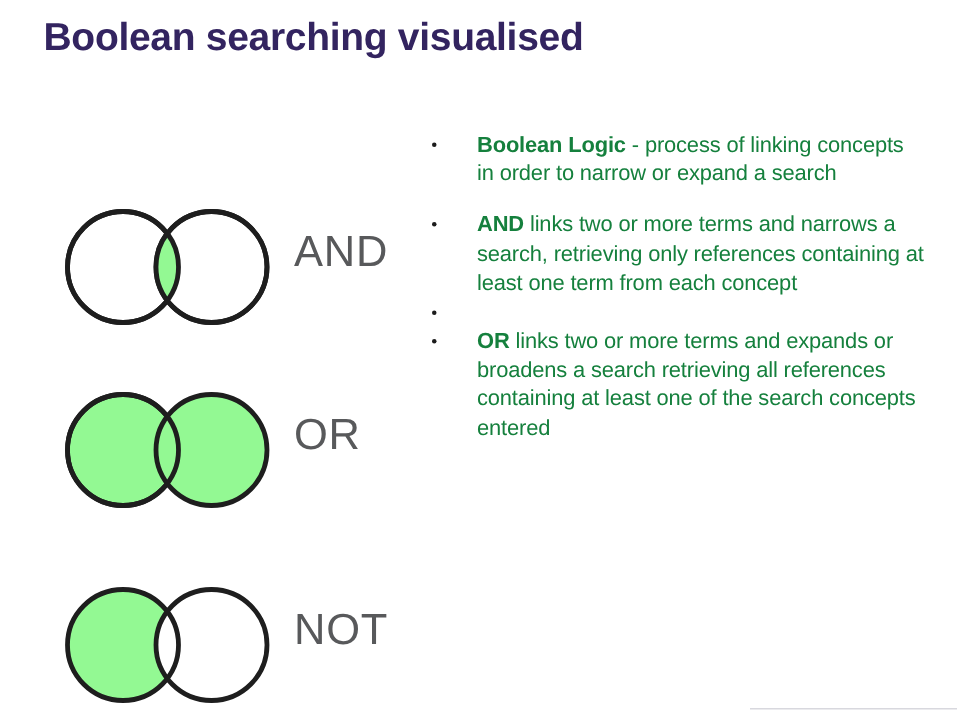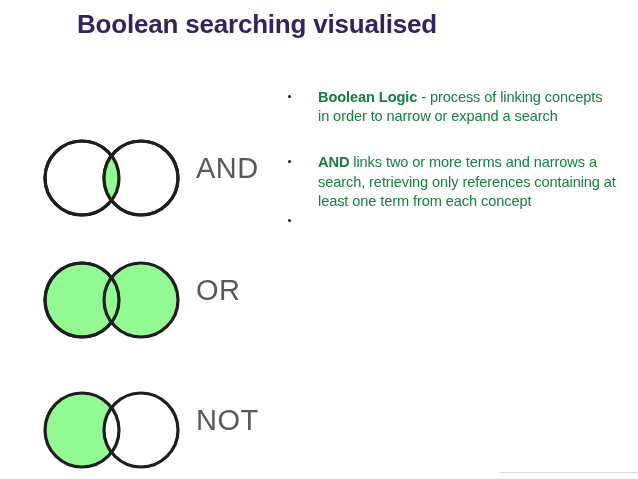--- a/index.html
+++ b/index.html
@@ -25,21 +25,20 @@
   
   .slide-title {
     position: absolute;
     left: 29px;
     top: 9px;
     font-size: 26px;
     font-weight: bold;
     letter-spacing: -0.2px;
     color: #332460;
     white-space: nowrap;
-    margin-left: 48px;
   }
 
   
   .venn-row {
     position: absolute;
     left: 0;
     width: 280px;
     height: 95px;
   }
   .venn-row.and { top: 132px; }
@@ -95,21 +94,21 @@
     background: #1c1c1c;
     border-radius: 50%;
   }
   .bullet .lead {
     font-weight: bold;
   }
   .bullet.spacer {
     height: 19px;
   }
   .bullet.gap-before {
-    margin-top: 27px;
+    margin-top: 15px;
   }
   .bullet.gap-small {
     margin-top: 1px;
   }
 
   
   .footer-rule {
     position: absolute;
     left: 500px;
     top: 472px;
@@ -186,19 +185,23 @@
     <div class="bullet gap-before">
       <span class="dot"></span>
       <span class="lead">AND</span><span class="rest"> links two or more terms and narrows a search, retrieving only references containing at least one term from each concept</span>
     </div>
 
     <div class="bullet spacer gap-small">
       <span class="dot"></span>
       <span class="lead"></span><span class="rest"></span>
     </div>
 
+    <div class="bullet">
+      <span class="dot"></span>
+      <span class="lead">OR</span><span class="rest"> links two or more terms and expands or broadens a search retrieving all references containing at least one of the search concepts entered</span>
+    </div>
 
 
   </div>
 
   <div class="footer-rule"></div>
 
 </div>
 
 </body></html>

